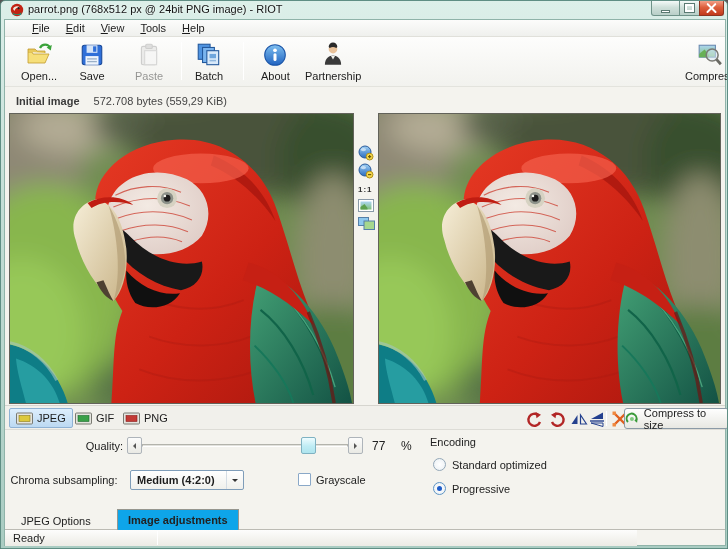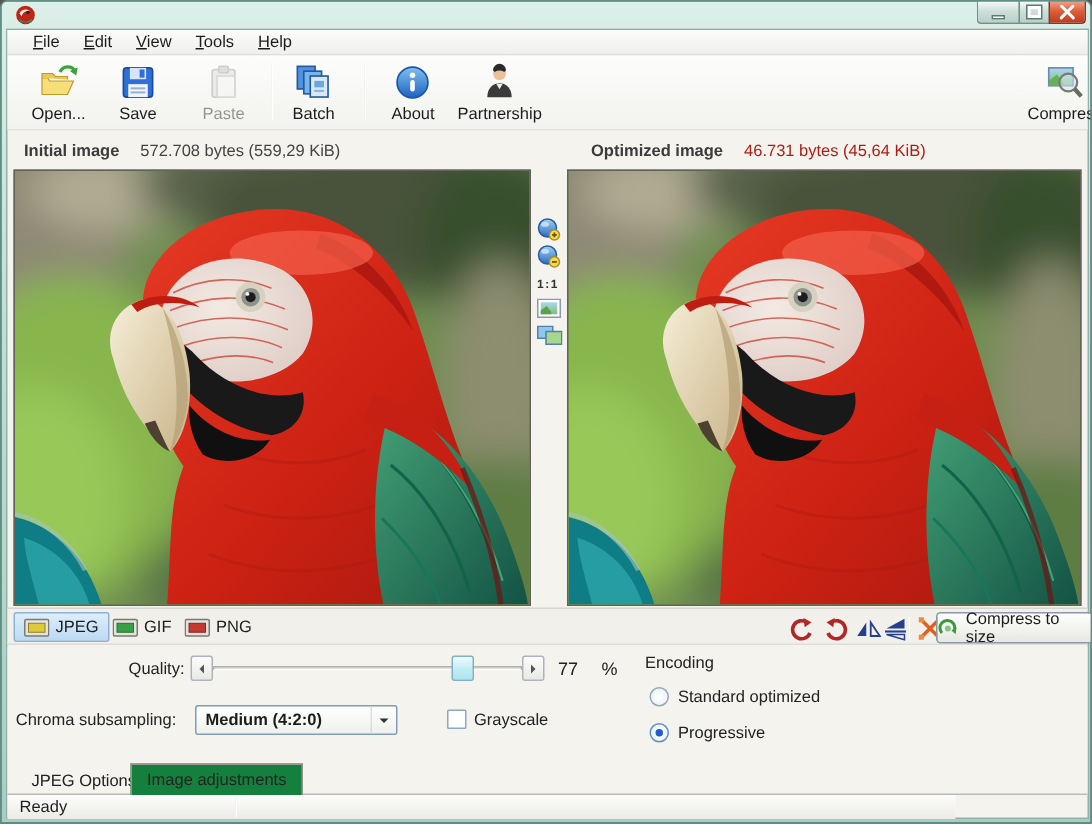--- a/index.html
+++ b/index.html
@@ -22,21 +22,21 @@
   .wb.close { width:25px; margin-left:-1px; border-radius:0 0 3px 0;
         background:linear-gradient(#f2a088,#dd5f3c 45%,#c23a1c); border-color:#8e3420; }
   .glyph-min { width:9px; height:3px; background:#fff; border:1px solid #5a7a72; margin-top:6px; }
   .glyph-max { width:9px; height:8px; border:2px solid #fff; outline:1px solid #5a7a72; background:transparent; }
   .xwrap { position:relative; width:11px; height:11px; }
   .xwrap i { position:absolute; left:-1px; top:4.5px; width:13px; height:2.4px; background:#fff; border-radius:1px; }
   .xwrap i.x1 { transform:rotate(45deg); } .xwrap i.x2 { transform:rotate(-45deg); }
   
   .client { position:absolute; left:3px; top:18px; width:722px; height:527px; background:#f4f3ee; border:1px solid #8fb3a9; }
   
-  .menubar { position:absolute; left:4px; top:19px; width:720px; height:17px; display:flex; align-items:flex-start; padding-left:9px;
+  .menubar { position:absolute; left:4px; top:19px; width:720px; height:17px; display:flex; align-items:flex-start; padding-left:19px;
              background:linear-gradient(#fcfcfb,#eff0ed); border-bottom:1px solid #e0e0da; }
   .menu-item { padding:2px 8px; cursor:default; }
   .menu-item .accel { text-decoration:underline; }
   
   .toolbar { position:absolute; left:4px; top:36px; width:720px; height:50px;
              background:linear-gradient(#fdfdfc,#f2f2ee); border-bottom:1px solid #e3e3dd; }
   .tb-btn { position:absolute; top:3px; height:44px; display:flex; flex-direction:column; align-items:center; justify-content:space-between; padding:2px 4px; }
   .tb-btn svg { display:block; }
   .tb-label { white-space:nowrap; }
   .tb-btn.disabled { opacity:.45; filter:grayscale(1); }
@@ -65,33 +65,33 @@
   
   .options { position:absolute; left:4px; top:430px; width:720px; height:77px; background:#f4f3ee; }
   .fld-label { position:absolute; white-space:nowrap; color:#222; }
   .sl-btn { position:absolute; top:6px; width:15px; height:17px; background:linear-gradient(#fcfcfb,#e9e9e4); border:1px solid #aeb4ba; border-radius:2px;
             display:flex; align-items:center; justify-content:center; }
   .arr-l { width:0; height:0; border:3.5px solid transparent; border-right-color:#555; margin-left:-3px; }
   .arr-r { width:0; height:0; border:3.5px solid transparent; border-left-color:#555; margin-right:-3px; }
   .sl-track { position:absolute; left:137px; top:13px; width:206px; height:3px; background:#e2e2dd; border:1px solid #b3b3ac; border-bottom-color:#fff; }
   .sl-thumb { position:absolute; left:296px; top:6px; width:15px; height:17px; border:1px solid #7fb2c2; border-radius:2px;
               background:linear-gradient(#eefcff,#bfecf4 55%,#aee4ee); }
-  .dropdown { position:absolute; left:125px; top:39px; width:135px; height:20px; border:1px solid #7f9db9; border-radius:2px;
+  .dropdown { position:absolute; left:125px; top:39px; width:114px; height:20px; border:1px solid #7f9db9; border-radius:2px;
               background:linear-gradient(#fff,#f0f0ec); display:flex; align-items:center; }
   .dd-text { flex:1; padding-left:6px; font-weight:bold; white-space:nowrap; }
   .dd-btn { width:17px; height:100%; display:flex; align-items:center; justify-content:center; border-left:1px solid #d5dde5; }
   .dd-arr { width:0; height:0; border:3.5px solid transparent; border-top-color:#333; margin-top:3px; }
   .checkbox { position:absolute; left:293px; top:42px; width:13px; height:13px; background:#fff; border:1px solid #8aa8c8; border-radius:1px; }
   .radio { position:absolute; width:13px; height:13px; border-radius:50%; border:1px solid #94a8b8; background:radial-gradient(#fff,#e8eef2); }
   .radio.sel { border-color:#5e94c4; }
   .radio.sel::after { content:""; position:absolute; left:3px; top:3px; width:5px; height:5px; border-radius:50%; background:#1f5dc8; }
   
   .bottom-tabs { position:absolute; left:4px; top:507px; width:720px; height:22px; background:#f4f3ee; border-bottom:1px solid #bcbbb4; }
   .btab { position:absolute; top:3px; height:19px; display:flex; align-items:center; padding:0 10px; color:#222; }
-  .btab.selected { top:1px; height:21px; background:#15803d; border:1px solid #96968e; border-bottom:none; font-weight:normal; }
+  .btab.selected { top:1px; height:21px; background:#0ea5e9; border:1px solid #96968e; border-bottom:none; font-weight:bold;margin-left:30px; }
   
   .statusbar { position:absolute; left:4px; top:529px; width:632px; height:16px; background:linear-gradient(#fdfdfc,#ecebe5); }
   .sb-text { position:absolute; top:2px; white-space:nowrap; color:#1e1e1e; }
   .sb-sep { position:absolute; left:152px; top:1px; width:1px; height:14px; background:#d6d5cf; border-right:1px solid #fff; }
   .hidden-defs { position:absolute; width:0; height:0; }
 </style>
 </head>
 <body>
 
 <div class="window">
@@ -182,20 +182,21 @@
 
   <div class="client"></div>
 
   <div class="titlebar">
     <svg class="app-icon" viewBox="0 0 14 14">
       <circle cx="7" cy="7" r="6.2" fill="#c22314"></circle>
       <path d="M3,6 C4,3 8,2.5 10,4.5 C8,4 5,5 4.5,8 Z" fill="#f0e6da"></path>
       <circle cx="8.6" cy="5.2" r="1.1" fill="#222"></circle>
       <path d="M2.5,9 C5,12 9,12 11.5,9 L11,12 H3.5 Z" fill="#2c8a6a"></path>
     </svg>
+    <span class="title-text">parrot.png (768x512 px @ 24bit PNG image) - RIOT</span>
     <div class="winbtns">
       <div class="wb min">
           <i class="glyph-min"></i>
         </div>
       <div class="wb max">
           <i class="glyph-max"></i>
         </div>
       <div class="wb close">
           <span class="xwrap">
             <i class="x1"></i>
@@ -278,24 +279,20 @@
         <circle cx="14" cy="12" r="5.5" fill="rgba(215,232,245,.55)" stroke="#7a7a74" stroke-width="1.4"></circle>
         <line x1="18" y1="16" x2="22" y2="20.5" stroke="#6a6a64" stroke-width="2.6"></line>
       </svg>
       <span class="tb-label">Compress</span>
     </div>
   </div>
 
   <div class="caption" style="left:15px">
     <span class="cap-label">Initial image</span>
     <span class="cap-size">572.708 bytes (559,29 KiB)</span>
-  </div>
-  <div class="caption optimized" style="left:393px">
-    <span class="cap-label">Optimized image</span>
-    <span class="cap-size">46.731 bytes (45,64 KiB)</span>
   </div>
 
   <div class="image-panel left">
     <svg viewBox="0 0 345 292" preserveAspectRatio="none">
         <use href="#parrot-scene"></use>
       </svg>
   </div>
   <div class="image-panel right">
     <svg viewBox="0 0 345 292" preserveAspectRatio="none">
         <use href="#parrot-scene"></use>

